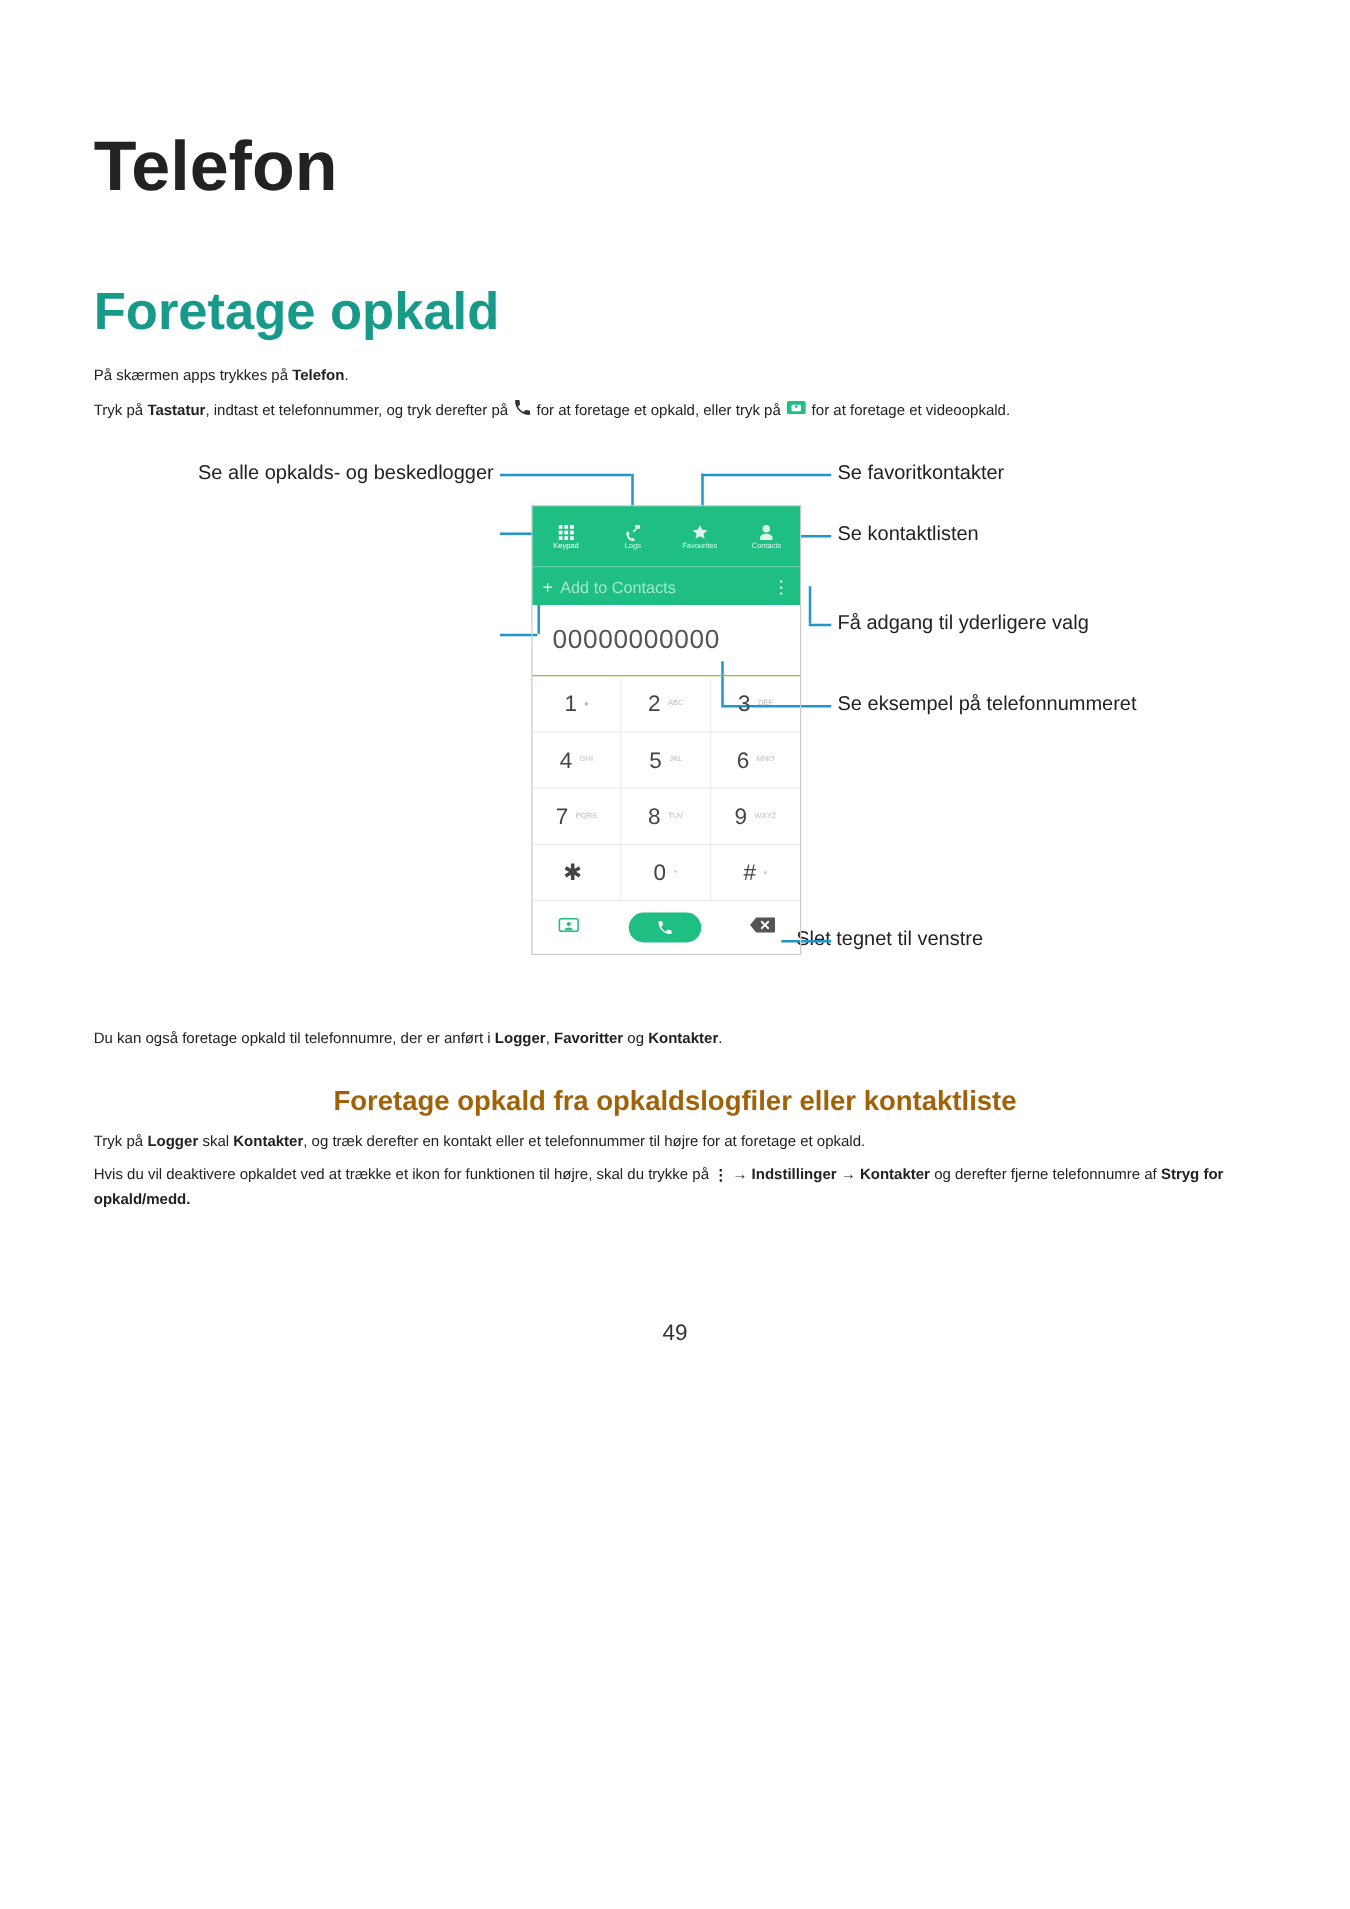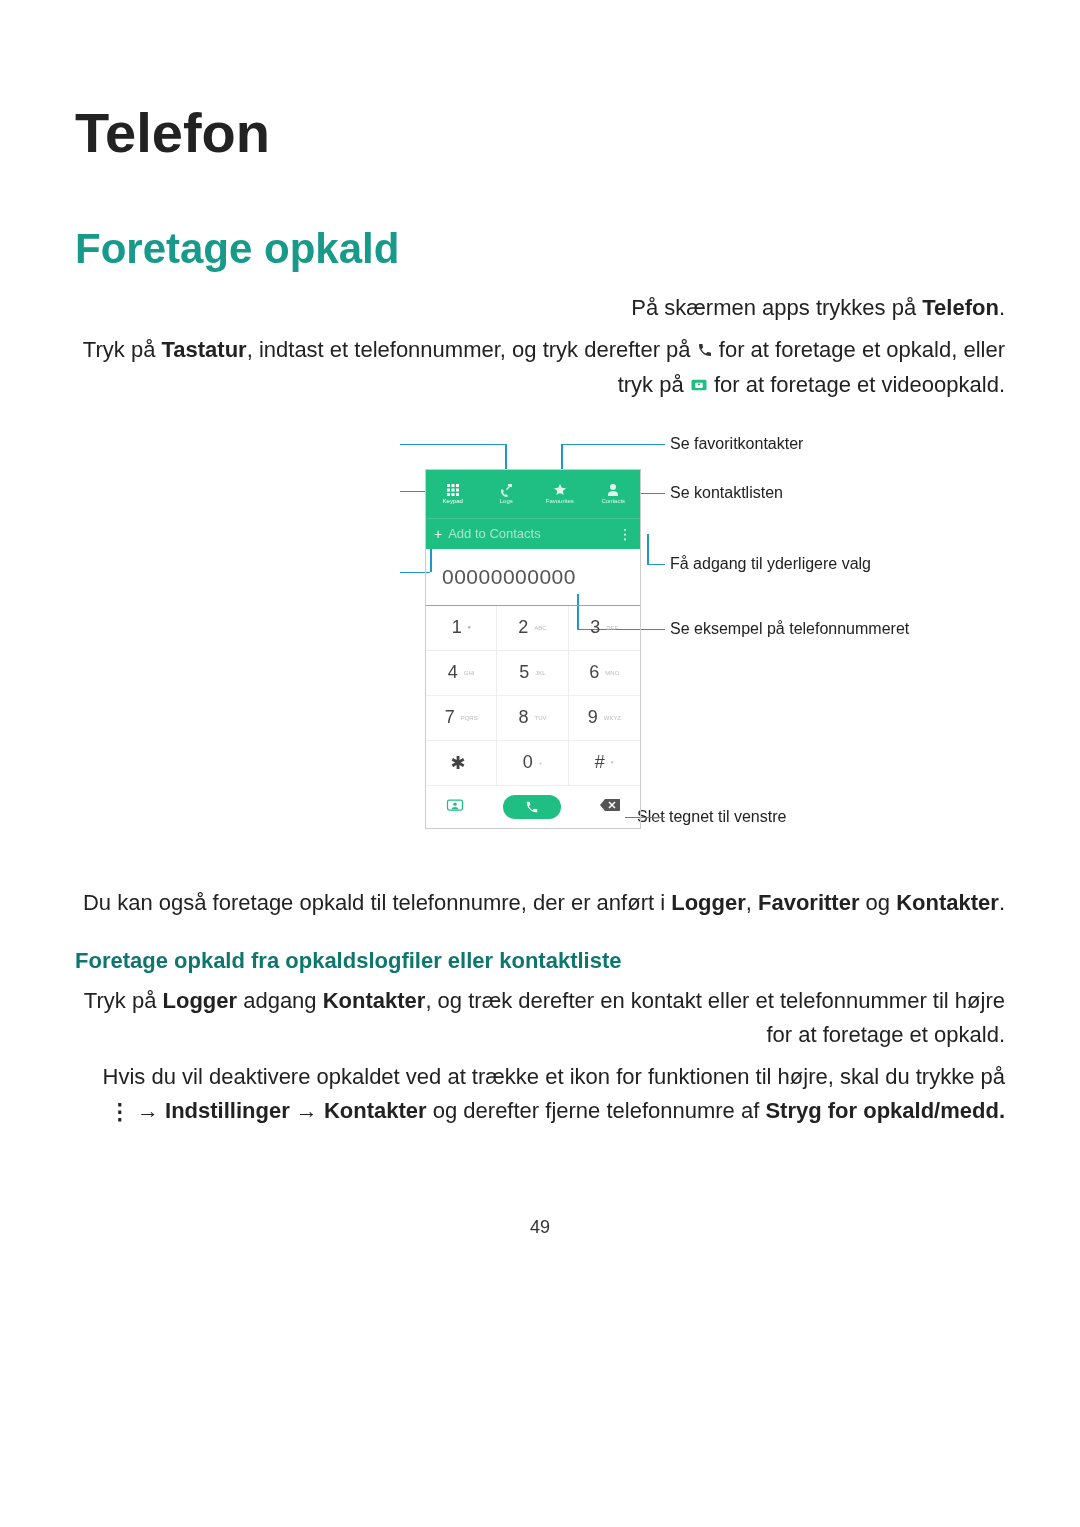--- a/index.html
+++ b/index.html
@@ -17,31 +17,31 @@
     margin: 0 0 60px 0;
     color: #222;
   }
   h2 {
     font-size: 42px;
     font-weight: 700;
     margin: 0 0 18px 0;
     color: #189a8a;
   }
   p {
-    font-size: 22px;
+    font-size: 12px;
     line-height: 1.55;
     margin: 0 0 8px 0;
-    text-align: right;
   }
   .bold { font-weight: 700; }
   h3 {
     font-size: 22px;
     font-weight: 700;
     margin: 28px 0 10px 0;
-    color: #0f766e;
+    color: #a16207;
+    text-align: center;
   }
   .inline-icon {
     display: inline-block;
     vertical-align: middle;
   }
   
   .diagram-wrap {
     margin: 30px 0 22px 0;
     position: relative;
     height: 430px;
@@ -175,20 +175,21 @@
         <rect x="2" y="3" width="20" height="14" rx="2" fill="#1fbf84"></rect>
         <rect x="7" y="7" width="10" height="7" rx="1" fill="#fff"></rect>
         <circle cx="12" cy="9" r="1.5" fill="#1fbf84"></circle>
       </svg>
   </span>
   <span> for at foretage et videoopkald.</span>
 </p>
 
 <div class="diagram-wrap">
 
+  <div class="ann left" style="left:0;top:0;width:320px">Se alle opkalds- og beskedlogger</div>
   <div class="line" style="left:325px;top:10px;width:105px"></div>
   <div class="vline" style="left:430px;top:10px;height:35px"></div>
 
   <div class="line" style="left:325px;top:57px;width:45px"></div>
 
   <div class="line" style="left:325px;top:138px;width:30px"></div>
   <div class="vline" style="left:355px;top:100px;height:38px"></div>
 
   <div class="ann" style="left:595px;top:0">Se favoritkontakter</div>
   <div class="line" style="left:486px;top:10px;width:104px"></div>
@@ -332,21 +333,21 @@
   </div>
 </div>
 
 <p>
   <span>Du kan også foretage opkald til telefonnumre, der er anført i </span><span class="bold">Logger</span><span>, </span><span class="bold">Favoritter</span><span> og </span><span class="bold">Kontakter</span><span>.</span>
 </p>
 
 <h3>Foretage opkald fra opkaldslogfiler eller kontaktliste</h3>
 
 <p>
-  <span>Tryk på </span><span class="bold">Logger</span><span> adgang </span><span class="bold">Kontakter</span><span>, og træk derefter en kontakt eller et telefonnummer til højre for at foretage et opkald.</span>
+  <span>Tryk på </span><span class="bold">Logger</span><span> skal </span><span class="bold">Kontakter</span><span>, og træk derefter en kontakt eller et telefonnummer til højre for at foretage et opkald.</span>
 </p>
 
 <p>
   <span>Hvis du vil deaktivere opkaldet ved at trække et ikon for funktionen til højre, skal du trykke på </span>
   <span class="inline-icon" style="font-weight:bold">⋮</span>
   <span> → </span><span class="bold">Indstillinger</span><span> → </span><span class="bold">Kontakter</span><span> og derefter fjerne telefonnumre af </span><span class="bold">Stryg for opkald/medd.</span>
 </p>
 
 <div class="pagenum">49</div>
 

